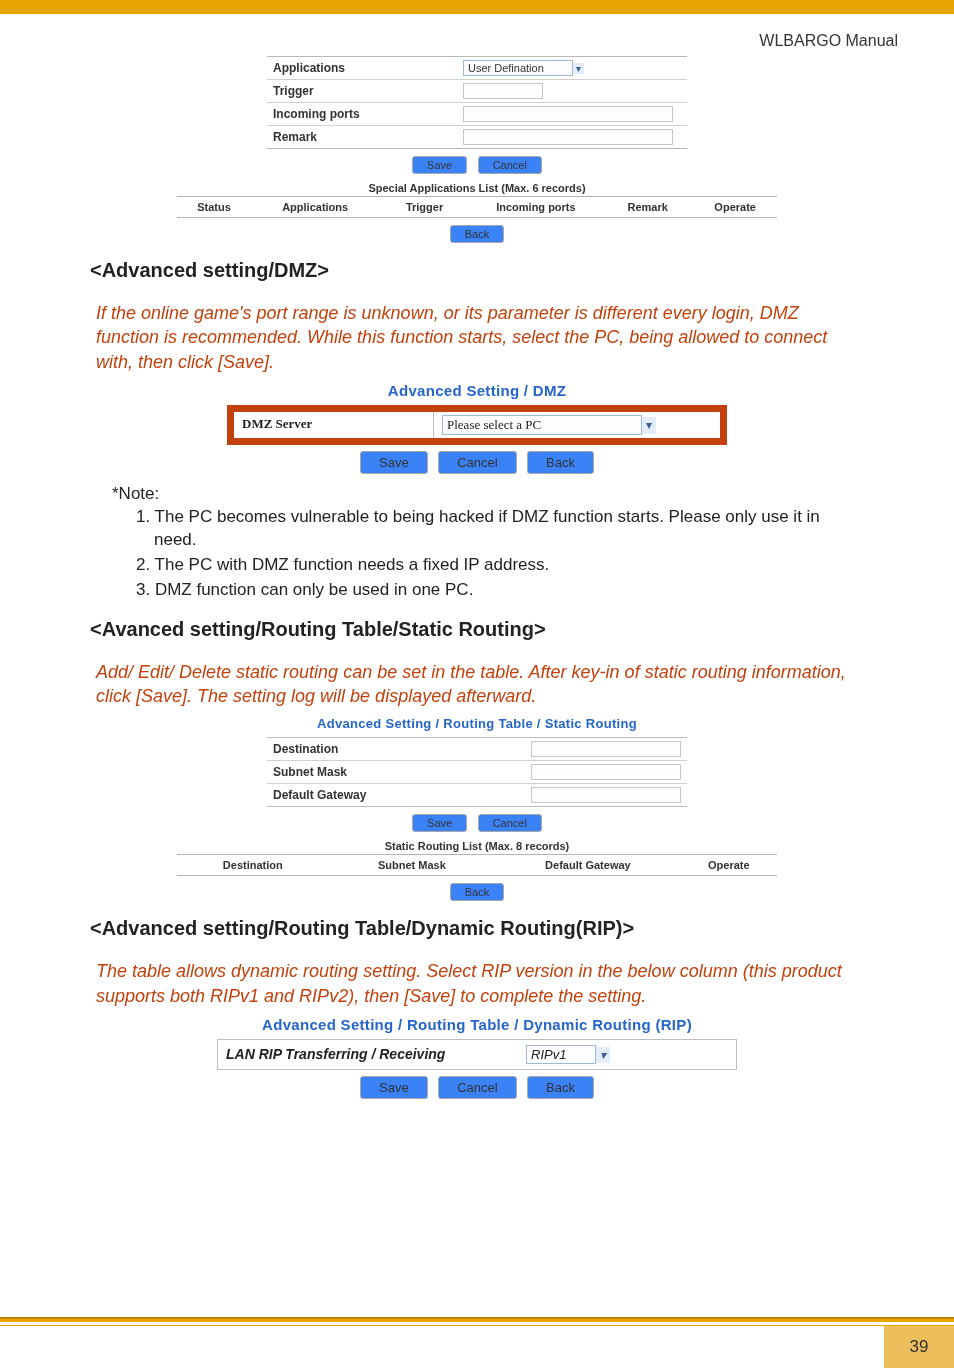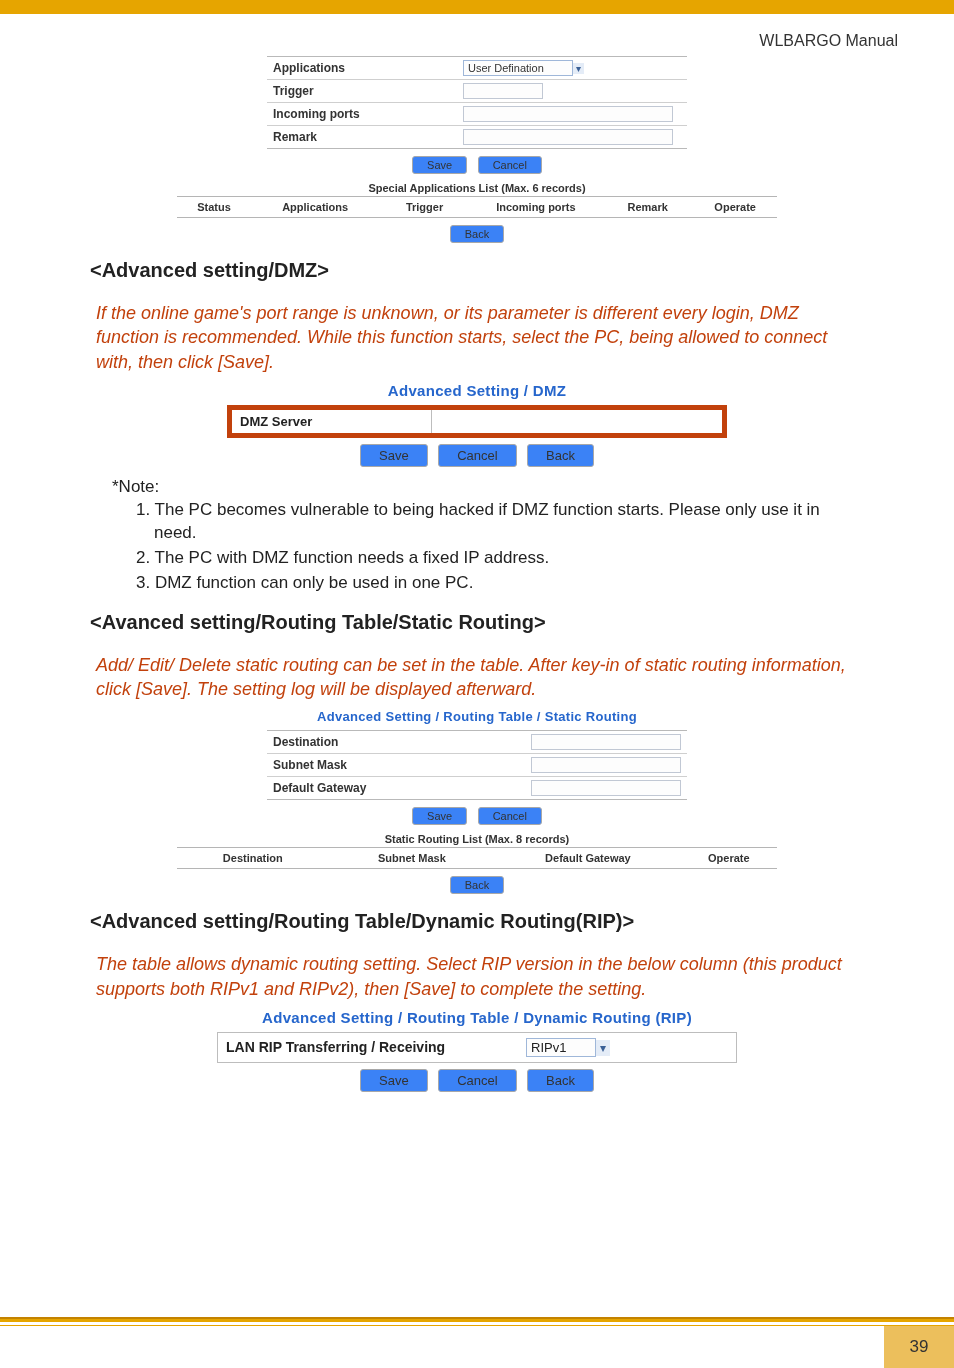--- a/index.html
+++ b/index.html
@@ -31,25 +31,25 @@
 
   .subcap { text-align:center; font-size:11px; font-weight:700; color:#333; margin:8px 0 2px 0; }
   .listhead { border-top:1px solid #b5b5b5; border-bottom:1px solid #b5b5b5; margin:0 auto; border-collapse:collapse; }
   .listhead td { font-size:11px; font-weight:700; color:#333; padding:4px 6px; text-align:center; }
 
   .ctrl-input { border:1px solid #c1c8d4; background:#fdfdfd; font-size:11px; padding:1px 4px; box-sizing:border-box; }
   .ctrl-sel { border:1px solid #9fb7d9; background:#fdfdfd; font-size:11px; padding:1px 4px; box-sizing:border-box; }
   .sel-arrow { display:inline-block; border-left:1px solid #9fb7d9; background:#e4ecf7; font-size:10px; color:#3a6096; padding:0 3px; margin-left:-1px; vertical-align:middle; }
 
   .dmz-box { margin:6px auto 6px auto; width:500px; }
-  .dmz-row { border:5px solid #c2410c; display:flex; font-size:13px; }
+  .dmz-row { border:7px solid #c2410c; display:flex; font-size:13px;font-family:Liberation Serif, serif; }
   .dmz-row .label { font-weight:700; padding:4px 8px; width:200px; border-right:1px solid #bdbdbd; box-sizing:border-box; }
   .dmz-row .val { padding:3px 8px; flex:1; }
 
-  .rip-box { margin:6px auto 6px auto; width:520px; }
+  .rip-box { margin:6px auto 6px auto; width:520px;font-style:italic; }
   .rip-row { border:1px solid #bdbdbd; display:flex; font-size:14px; }
   .rip-row .label { font-weight:700; padding:6px 8px; width:300px; box-sizing:border-box; }
   .rip-row .val { padding:5px 8px; }
 
   .footer-line { position:absolute; left:0; right:0; bottom:46px; height:3px; background:#e6a500; border-top:2px solid #c38200; }
   .footer-line2 { position:absolute; left:0; right:0; bottom:42px; height:1px; background:#e6a500; }
   .page-num-box { position:absolute; right:0; bottom:0; width:70px; height:42px; background:#ecbf5c; color:#333; font-size:17px; text-align:center; line-height:42px; }
 </style>
 </head>
 <body>
@@ -105,20 +105,25 @@
   </div>
 
   <div class="sec-heading">&lt;Advanced setting/DMZ&gt;</div>
   <div class="para">If the online game's port range is unknown, or its parameter is different every login, DMZ function is recommended. While this function starts, select the PC, being allowed to connect with, then click [Save].</div>
 
   <div class="ui-frame">
     <div class="ui-title lg">Advanced Setting / DMZ</div>
     <div class="dmz-box">
       <div class="dmz-row">
         <div class="label">DMZ Server</div>
+        <div class="val">
+          <span class="ctrl-sel" style="display:inline-block;width:200px;font-size:13px;">
+            <span>Please select a PC</span>
+          </span><span class="sel-arrow" style="font-size:12px;padding:1px 4px;">▾</span>
+        </div>
       </div>
     </div>
     <div class="btnrow">
       <span class="btn lg">Save</span>
       <span class="btn lg">Cancel</span>
       <span class="btn lg">Back</span>
     </div>
   </div>
 
   <div class="note-label">*Note:</div>

